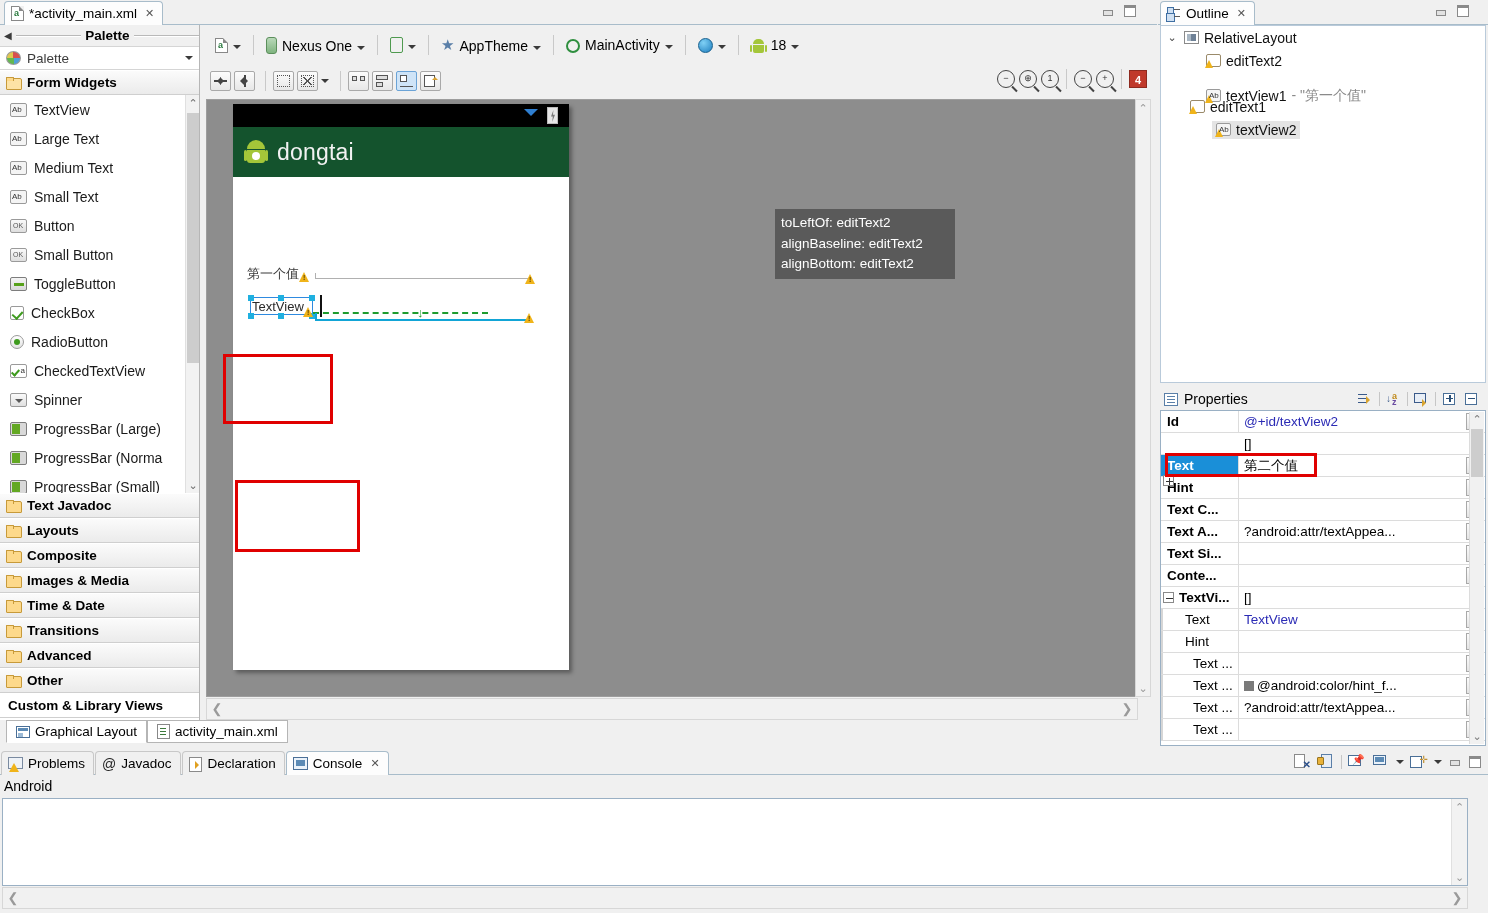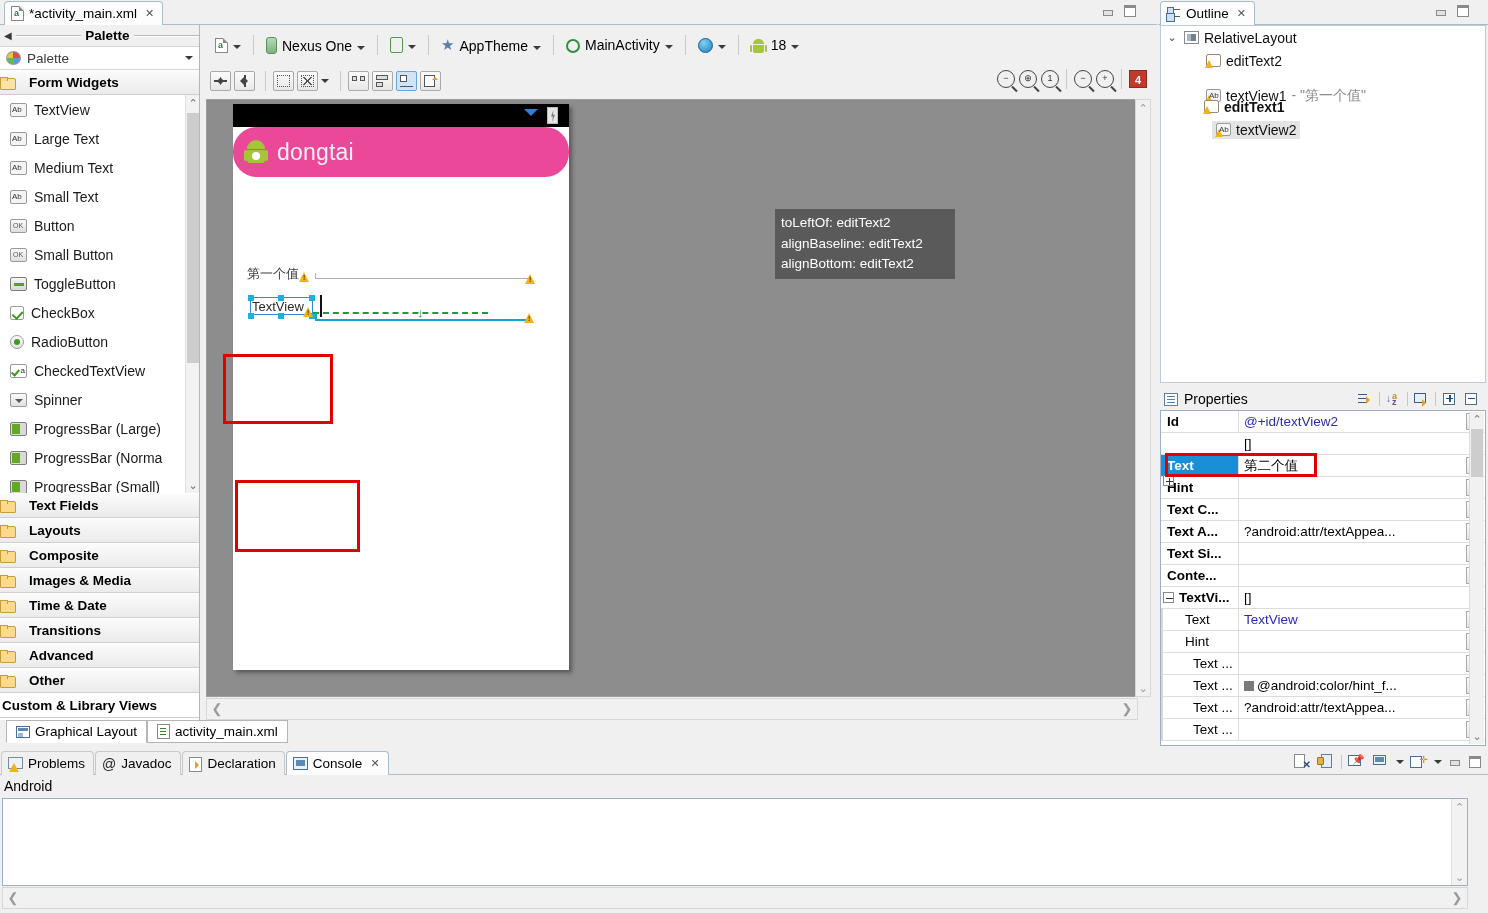--- a/index.html
+++ b/index.html
@@ -71,21 +71,21 @@
   .hrline { flex:1; height:0; border-top:1px solid #b9b9b9; border-bottom:1px solid #fff; }
   #palette-header .ptitle { font-weight:bold; font-size:13.5px; }
 
   .pal-combo {
     height:23px; display:flex; align-items:center; gap:6px; padding:0 6px;
     background:#fff; border-bottom:1px solid #d5d5d5; color:#3a3a3a;
   }
   .pal-combo .label { flex:1; font-size:13.5px; color:#3b3b3b; }
 
   .pal-group {
-    height:25px; display:flex; align-items:center; gap:14px; 
+    height:25px; display:flex; align-items:center; gap:6px; padding-left:6px;
     font-weight:bold; font-size:13.5px;
     background: linear-gradient(#fbfbfb, #ebebeb);
     border-bottom:1px solid #cfcfcf;
     border-top:1px solid #ffffff;
   }
   .pal-group.plain { background:#fff; border-bottom:1px solid #cfcfcf; }
 
   .folder {
     width:15px;height:12px;position:relative;display:inline-block;flex:none;
   }
@@ -151,21 +151,21 @@
 
   #canvas {
     position:absolute; left:6px; top:74px; width:932px; height:598px;
     background:#8d8d8d; border:1px solid #9d9d9d; overflow:hidden;
   }
   #device { position:absolute; left:26px; top:4px; width:336px; height:566px; background:#fff; box-shadow:3px 3px 4px rgba(0,0,0,.35); }
   #statusbar { height:23px; background:#000; position:relative; }
   #sb-wifi { position:absolute; right:31px; top:5px; width:0;height:0;border:7px solid transparent;border-top-color:#2f7fd1;border-bottom:0;}
   #sb-batt { position:absolute; right:11px; top:3px; width:11px;height:17px;background:#e6e6e6;border:1px solid #bbb;}
   #sb-batt::after{content:"";position:absolute;left:3px;top:2px;width:4px;height:12px;background:#7a7a7a;clip-path:polygon(60% 0,0 55%,45% 55%,30% 100%,100% 40%,50% 40%);}
-  #appbar { height:50px; background:#ec4899; display:flex; align-items:center; gap:10px; padding-left:12px;border-radius:24px; }
+  #appbar { height:50px; background:#14532d; display:flex; align-items:center; gap:10px; padding-left:12px; }
   #droid { width:22px;height:24px;position:relative;flex:none;}
   #droid .head{position:absolute;left:2px;top:0;width:18px;height:9px;background:#a4c639;border-radius:9px 9px 0 0;}
   #droid .body{position:absolute;left:2px;top:10px;width:18px;height:13px;background:#a4c639;border-radius:0 0 3px 3px;}
   #droid .arm1{position:absolute;left:-1px;top:10px;width:3px;height:11px;background:#a4c639;border-radius:2px;}
   #droid .arm2{position:absolute;right:-1px;top:10px;width:3px;height:11px;background:#a4c639;border-radius:2px;}
   #droid .eye{position:absolute;top:12px;left:7px;width:8px;height:8px;background:#fff;border-radius:50%;}
   #apptitle { color:#f2f2f2; font-size:23px; letter-spacing:0.2px; }
   #devbody { background:#fff; height:493px; position:relative; }
 
   #tooltip {
@@ -375,21 +375,21 @@
         <div id="pal-scroll">
           <div class="up">⌃</div>
           <div class="thumb"></div>
           <div class="down">⌄</div>
         </div>
       </div>
 
       <div id="pal-groups">
           <div class="pal-group">
             <span class="folder"></span>
-            <span>Text Fields</span>
+            <span>Text Javadoc</span>
           </div>
           <div class="pal-group">
             <span class="folder"></span>
             <span>Layouts</span>
           </div>
           <div class="pal-group">
             <span class="folder"></span>
             <span>Composite</span>
           </div>
           <div class="pal-group">
@@ -631,21 +631,21 @@
         <div class="otrow" style="padding-left: 26px;">
           <span class="tw"></span>
           <span class="" style="display: flex; align-items: center; gap: 5px; margin-top: 24px;">
             <span class="ic-abm" style="position: relative;">
               <span class="badge-warn"></span>
             </span>
             <span>textView1</span>
             <span class="dim"> - "第一个值"</span>
           </span>
         </div>
-        <div class="otrow" style="padding-left: 24px; font-weight: bold;">
+        <div class="otrow" style="padding-left: 10px;">
           <span class="tw"></span>
           <span class="" style="display: flex; align-items: center; gap: 5px;">
             <span class="ic-edt" style="position: relative;">
               <span class="badge-warn"></span>
             </span>
             <span>editText1</span>
           </span>
         </div>
         <div class="otrow" style="padding-left: 32px;">
           <span class="tw"></span>

